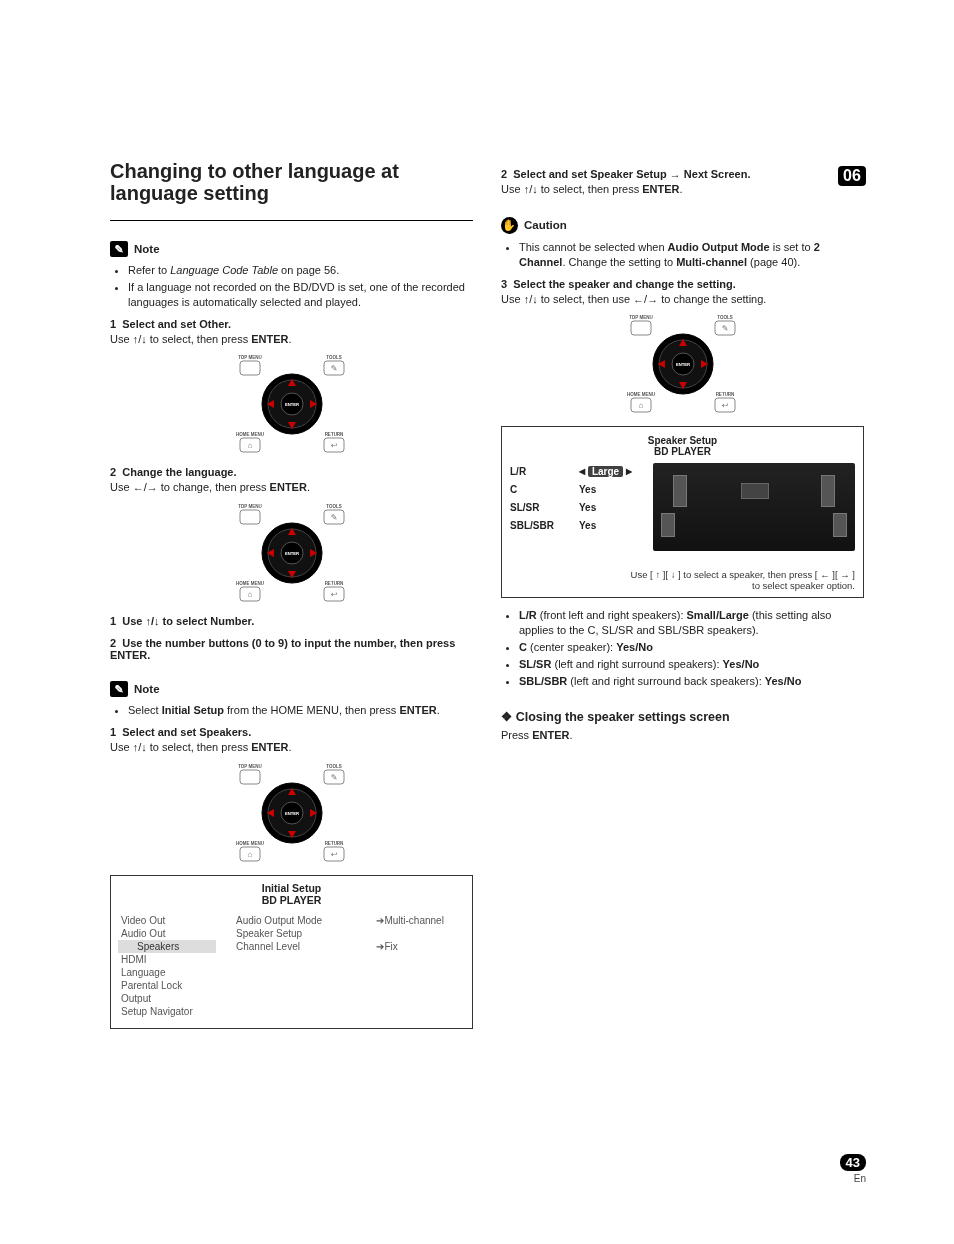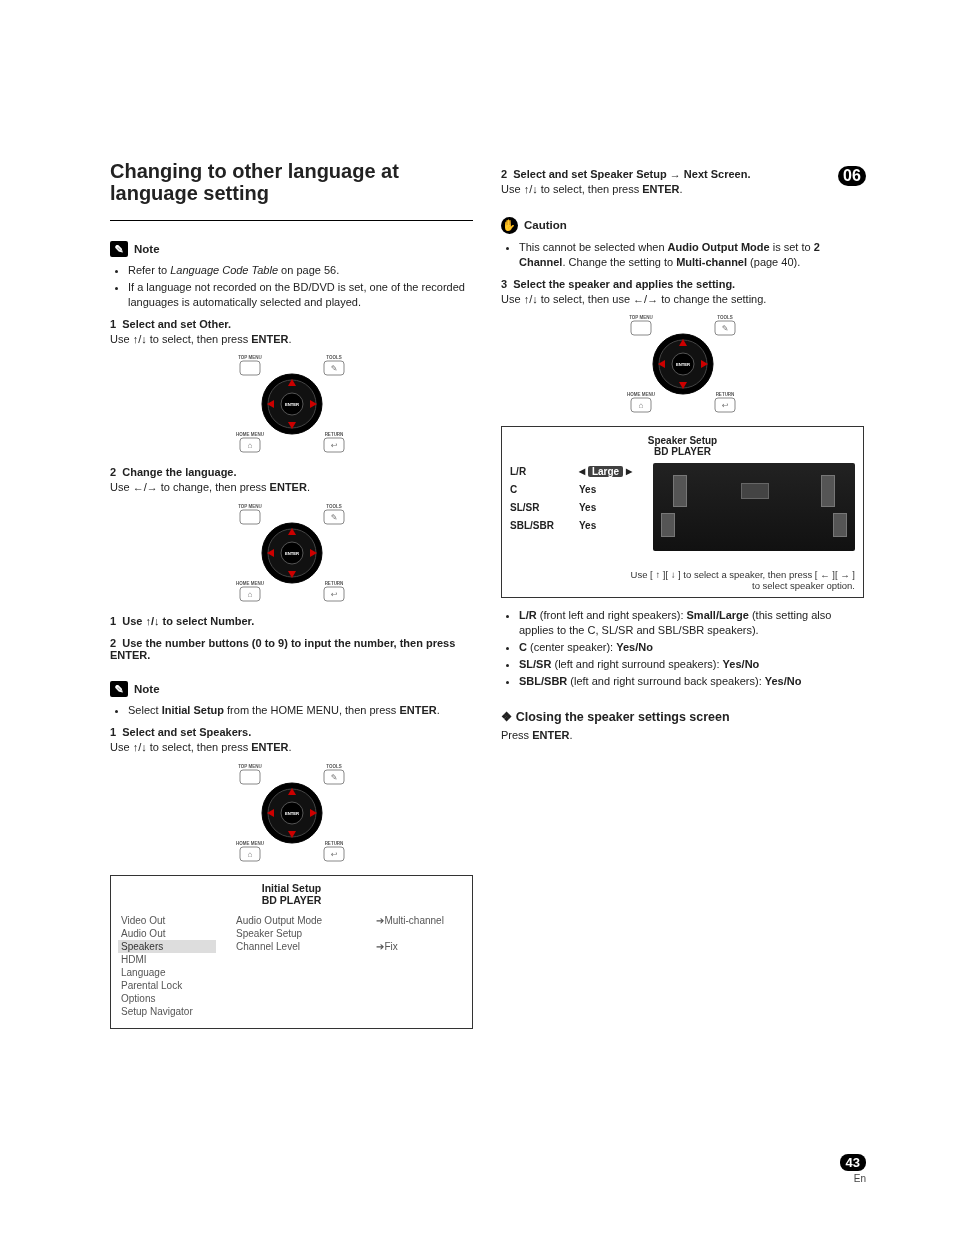--- a/index.html
+++ b/index.html
@@ -109,35 +109,35 @@
     display: flex;
     justify-content: center;
   }
   .menu-col {
     padding: 2px 10px;
   }
   .menu-col.l { width: 95px; }
   .menu-col.m { width: 120px; }
   .menu-col.r { flex: 1; }
   .menu-item { padding: 1px 0; color: #555; }
-  .menu-item.sel { background: #ddd; color:#333; border-radius:0; padding-left:3px; padding-right:3px; margin-left:-3px; }
+  .menu-item.sel { background: #ddd; color:#333; border-radius:0; padding-left:19px; padding-right:3px; margin-left:-3px; }
   .arrow-updown {
     font-weight: 900;
   }
   .badge-chapter {
     position: absolute;
     top: 166px;
     right: 88px;
     background: #000;
     color: #fff;
     font-weight: 900;
     font-size: 16px;
     width: 28px;
     height: 20px;
-    border-radius: 10px;
+    border-radius: 4px;
     text-align: center;
     line-height: 20px;
   }
   .page-number {
     position: absolute;
     right: 88px;
     bottom: 60px;
     text-align: right;
   }
   .page-number .num {
@@ -339,21 +339,21 @@
         <div class="menu-title">Initial Setup</div>
         <div class="menu-subtitle">BD PLAYER</div>
         <div class="menu-row" style="padding-bottom:8px;">
           <div class="menu-col l">
             <div class="menu-item">Video Out</div>
             <div class="menu-item">Audio Out</div>
             <div class="menu-item sel">Speakers</div>
             <div class="menu-item">HDMI</div>
             <div class="menu-item">Language</div>
             <div class="menu-item">Parental Lock</div>
-            <div class="menu-item">Options</div>
+            <div class="menu-item">Output</div>
             <div class="menu-item">Setup Navigator</div>
           </div>
           <div class="menu-col m">
             <div class="menu-item">Audio Output Mode</div>
             <div class="menu-item">Speaker Setup</div>
             <div class="menu-item">Channel Level</div>
           </div>
           <div class="menu-col r">
             <div class="menu-item"><span>➔</span><span>Multi-channel</span></div>
             <div class="menu-item">&nbsp;</div>
@@ -372,21 +372,21 @@
       <div class="caution-head">
         <span class="icon-box" style="border-radius:50%; width:17px; height:17px;">✋</span>
         <span>Caution</span>
       </div>
       <ul class="bullets">
         <li>
           <span>This cannot be selected when </span><b>Audio Output Mode</b><span> is set to </span><b>2 Channel</b><span>. Change the setting to </span><b>Multi-channel</b><span> (page 40).</span>
         </li>
       </ul>
 
-      <div class="step"><b><span>3</span>&nbsp;&nbsp;<span>Select the speaker and applies the setting.</span></b></div>
+      <div class="step"><b><span>3</span>&nbsp;&nbsp;<span>Select the speaker and change the setting.</span></b></div>
       <div class="step-text">
         <span>Use </span><span class="arrow-updown">↑</span>/<span class="arrow-updown">↓</span><span> to select, then use </span><span class="arrow-updown">←</span>/<span class="arrow-updown">→</span><span> to change the setting.</span>
       </div>
       <div class="remote">
           <svg width="120" height="104" viewBox="0 0 120 104">
             <text x="18" y="7" font-size="4.5" font-family="Arial" font-weight="bold" fill="#555" text-anchor="middle">TOP MENU</text>
             <text x="102" y="7" font-size="4.5" font-family="Arial" font-weight="bold" fill="#555" text-anchor="middle">TOOLS</text>
             <text x="18" y="84" font-size="4.5" font-family="Arial" font-weight="bold" fill="#555" text-anchor="middle">HOME MENU</text>
             <text x="102" y="84" font-size="4.5" font-family="Arial" font-weight="bold" fill="#555" text-anchor="middle">RETURN</text>
             <rect x="8" y="9" width="20" height="14" fill="#fff" stroke="#888" rx="3"></rect>

